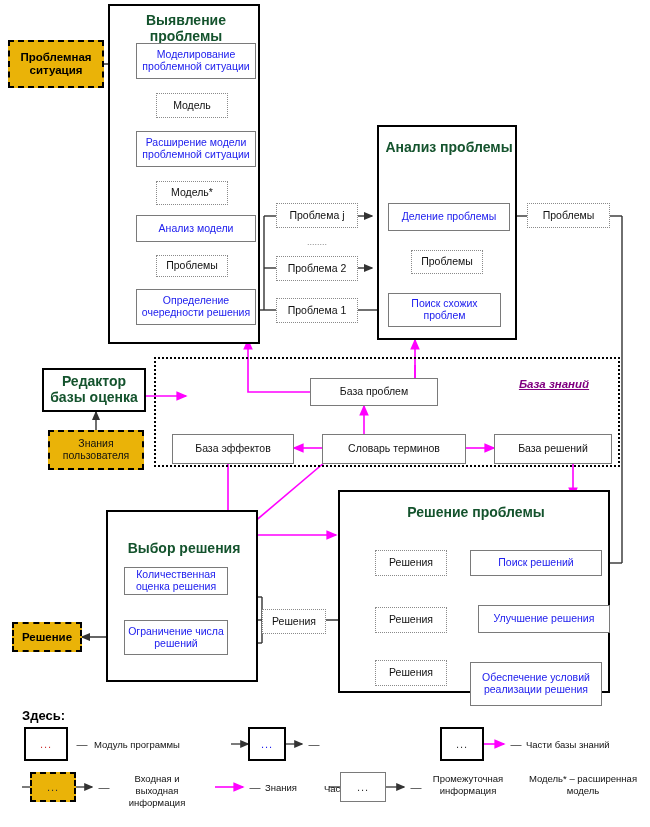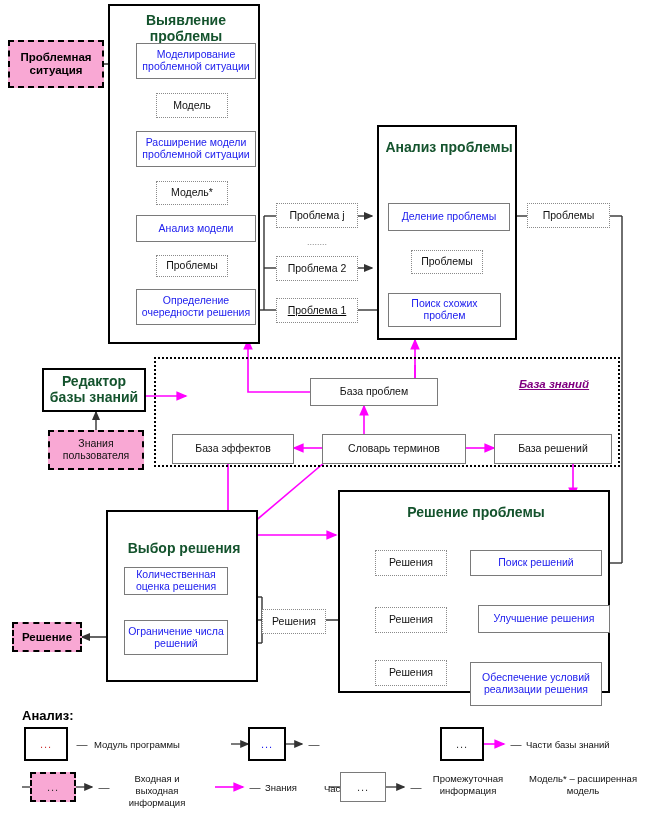--- a/index.html
+++ b/index.html
@@ -4,21 +4,21 @@
 <style>
   html,body{margin:0;padding:0;background:#fff;}
   body{font-family:"Liberation Sans","DejaVu Sans",sans-serif;}
   #stage{position:relative;width:650px;height:827px;background:#fff;overflow:hidden;}
   .abs{position:absolute;box-sizing:border-box;}
 
   
   .module{border:2.5px solid #000;background:#fff;}
   .part{border:1px solid #7a7a7a;background:#fff;}
   .interm{border:1px dotted #8a8a8a;background:#fff;}
-  .io{border:2px dashed #000;background:#f9a8d4;}
+  .io{border:2px dashed #000;background:#eab308;}
 
   .lbl{display:flex;align-items:center;justify-content:center;text-align:center;
        line-height:1.12;width:100%;height:100%;padding:1px 2px;box-sizing:border-box;}
 
   .t-red{color:#14532d;font-weight:bold;font-size:14px;}
   .t-blue{color:#2020ee;font-size:10.5px;}
   .t-black{color:#111;font-size:10.5px;}
   .t-bold{color:#000;font-weight:bold;font-size:11.5px;}
   .t-kb{color:#800080;font-weight:bold;font-style:italic;font-size:11.5px;
         text-decoration:underline;}
@@ -166,21 +166,21 @@
 
   <div class="abs interm" style="left:276px;top:203px;width:82px;height:25px;">
     <div class="lbl t-black">Проблема j</div>
   </div>
   <div class="abs" style="left:276px;top:236px;width:82px;height:12px;">
     <div class="lbl t-black" style="font-size:9px;color:#888;">........</div>
   </div>
   <div class="abs interm" style="left:276px;top:256px;width:82px;height:25px;">
     <div class="lbl t-black">Проблема 2</div>
   </div>
-  <div class="abs interm" style="left:276px;top:298px;width:82px;height:25px;text-decoration:underline;">
+  <div class="abs interm" style="left:276px;top:298px;width:82px;height:25px;">
     <div class="lbl t-black">Проблема 1</div>
   </div>
 
   <div class="abs module" style="left:377px;top:125px;width:140px;height:215px;">
     <div class="abs" style="left:0;top:12px;width:140px;">
       <div class="lbl t-red">Анализ проблемы</div>
     </div>
   </div>
   <div class="abs part" style="left:388px;top:203px;width:122px;height:28px;">
     <div class="lbl t-blue">Деление проблемы</div>
@@ -190,21 +190,21 @@
   </div>
   <div class="abs part" style="left:388px;top:293px;width:113px;height:34px;">
     <div class="lbl t-blue">Поиск схожих проблем</div>
   </div>
 
   <div class="abs interm" style="left:527px;top:203px;width:83px;height:25px;">
     <div class="lbl t-black">Проблемы</div>
   </div>
 
   <div class="abs module" style="left:42px;top:368px;width:104px;height:44px;">
-    <div class="lbl t-red">Редактор базы знаний</div>
+    <div class="lbl t-red">Редактор базы оценка</div>
   </div>
   <div class="abs io" style="left:48px;top:430px;width:96px;height:40px;">
     <div class="lbl t-black">Знания пользователя</div>
   </div>
 
   <div class="abs kbframe" style="left:154px;top:357px;width:466px;height:110px;"></div>
   <div class="abs" style="left:492px;top:375px;width:124px;height:18px;">
     <div class="lbl t-kb">База знаний</div>
   </div>
 
@@ -258,21 +258,21 @@
   </div>
   <div class="abs part" style="left:470px;top:662px;width:132px;height:44px;">
     <div class="lbl t-blue">Обеспечение условий реализации решения</div>
   </div>
 
   <div class="abs interm" style="left:262px;top:609px;width:64px;height:25px;">
     <div class="lbl t-black">Решения</div>
   </div>
 
   <div class="abs" style="left:20px;top:707px;width:80px;height:18px;">
-    <div class="lbl here" style="justify-content:flex-start;">Анализ:</div>
+    <div class="lbl here" style="justify-content:flex-start;">Здесь:</div>
   </div>
 
   <svg class="layer top">
     <g stroke="#333" stroke-width="1.3" fill="none">
 
       <path d="M231,744 L248,744" marker-end="url(#ah)"></path>
       <path d="M284,744 L302,744" marker-end="url(#ah)"></path>
 
       <path d="M76,787 L92,787" marker-end="url(#ah)"></path>
       <path d="M22,787 L30,787"></path>

